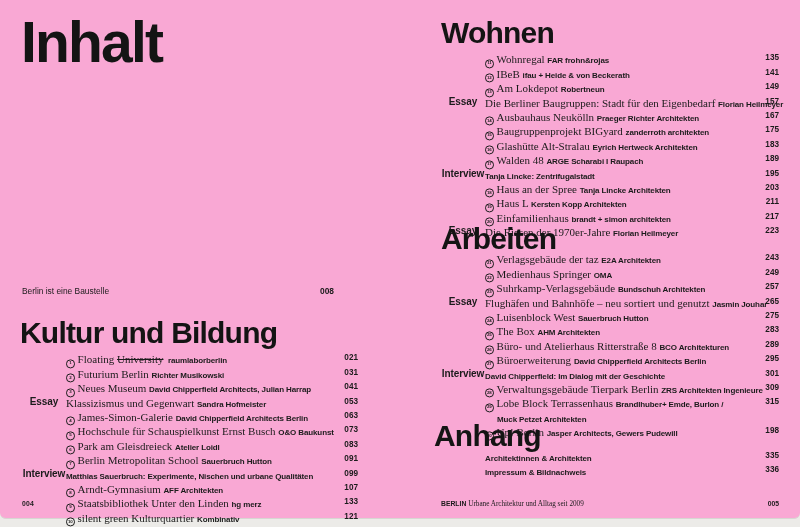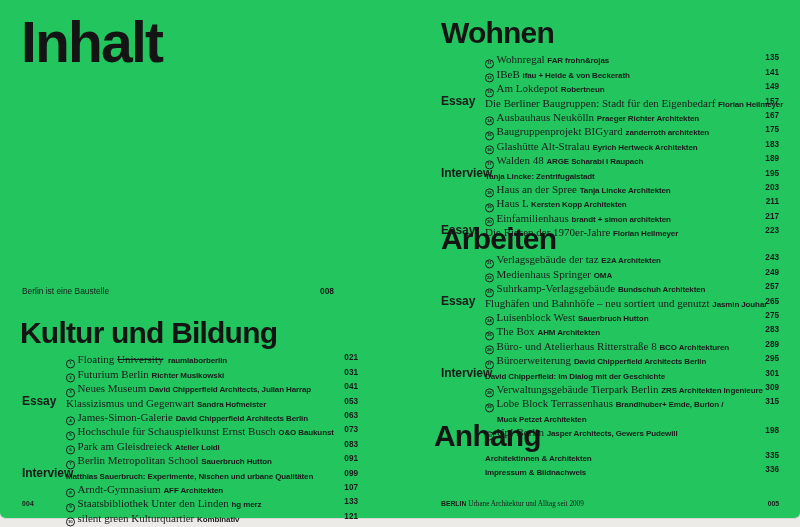--- a/index.html
+++ b/index.html
@@ -1,36 +1,36 @@
 <!DOCTYPE html>
 <html><head>
 <meta charset="utf-8">
 <style>
   html,body{margin:0;padding:0;}
   body{width:800px;height:527px;background:#ecebe8;font-family:"Liberation Sans",sans-serif;color:#1b1b1b;}
   .stage{position:relative;width:800px;height:527px;overflow:hidden;background:#ecebe8;}
-  .page{position:absolute;left:0;top:0;width:800px;height:518px;background:#22c55e;
+  .page{position:absolute;left:0;top:0;width:800px;height:518px;background:#f9a8d4;
         border-bottom:1px solid #d7d6d2;border-radius:0 0 6px 6px;}
   .h1{position:absolute;left:21px;top:14px;font-size:57px;font-weight:700;letter-spacing:-1.8px;
       line-height:1;color:#141414;}
   .h2{position:absolute;font-size:30px;font-weight:700;letter-spacing:-0.8px;line-height:1;color:#141414;}
   #kultur-heading{left:20px;top:318px;}
   #wohnen-heading{left:441px;top:18px;}
   #arbeiten-heading{left:441px;top:224px;}
   #anhang-heading{left:434px;top:421px;}
   .intro-row{position:absolute;left:22px;top:286px;width:312px;display:flex;justify-content:space-between;
              font-size:8.4px;font-weight:500;line-height:10px;}
   .intro-row .pgnum{font-weight:700;font-size:8.4px;}
   .toc{position:absolute;display:block;}
   #kultur-list{left:22px;top:352px;width:336px;}
   #wohnen-list{left:441px;top:52px;width:338px;}
   #arbeiten-list{left:441px;top:252px;width:338px;}
   #anhang-list{left:441px;top:450px;width:338px;}
   .row{display:flex;align-items:flex-start;line-height:11px;}
-  .lbl{flex:none;width:44px;font-size:12px;font-weight:700;letter-spacing:-0.1px;}
+  .lbl{flex:none;width:44px;font-size:10px;font-weight:700;letter-spacing:-0.1px;text-align:center;}
   .body{flex:1;white-space:nowrap;min-width:0;}
   .pg{flex:none;width:24px;text-align:right;font-size:8.2px;font-weight:700;}
   .ser{font-family:"Liberation Serif",serif;font-size:11px;}
   .strike{text-decoration:line-through;text-decoration-thickness:0.8px;}
   .bold{font-size:8px;font-weight:700;letter-spacing:-0.12px;}
   .badge{display:inline-flex;justify-content:center;align-items:center;box-sizing:border-box;
          width:8.6px;height:8.6px;border:0.8px solid #1c1c1c;border-radius:50%;
          font-size:4.4px;font-weight:600;letter-spacing:-0.2px;margin-right:3px;
          transform:translateY(1.4px);line-height:1;}
   .credit2{display:inline-block;margin-left:12px;}

